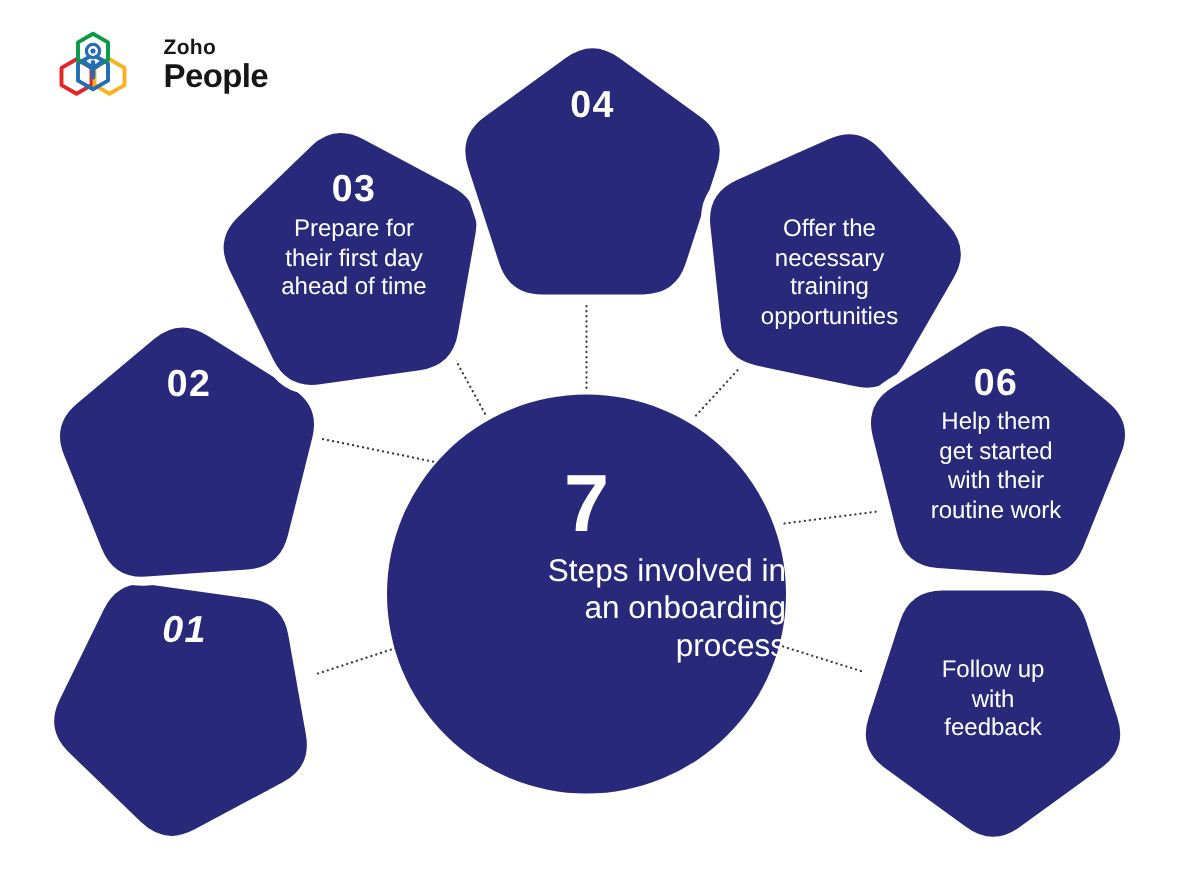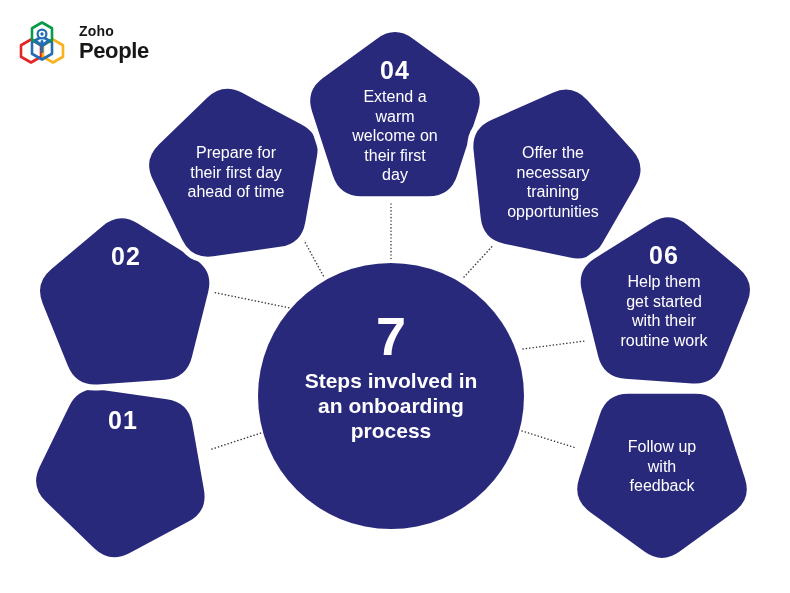--- a/index.html
+++ b/index.html
@@ -2,32 +2,32 @@
 <html><head>
 <meta charset="utf-8">
 <style>
   html,body{margin:0;padding:0;background:#ffffff;}
   .stage{
     position:relative;width:790px;height:593px;background:#ffffff;overflow:hidden;
     font-family:"Liberation Sans","DejaVu Sans",sans-serif;
   }
   .lines-layer{position:absolute;left:0;top:0;width:790px;height:593px;}
   
-  .logo{position:absolute;left:16px;top:16px;display:flex;align-items:flex-start;gap:11px;}
+  .logo{position:absolute;left:36px;top:16px;display:flex;align-items:flex-start;gap:21px;}
   .logo-icon{width:52px;height:50px;margin-top:4px;}
   .logo-text{display:flex;flex-direction:column;color:#161616;}
   .logo-zoho{font-size:14px;font-weight:bold;margin-top:7px;letter-spacing:.2px;}
   .logo-people{font-size:22px;font-weight:bold;line-height:1.05;letter-spacing:-.4px;}
   
   .circle{
     position:absolute;left:258px;top:263px;width:266px;height:266px;border-radius:50%;
     color:#ffffff;text-align:center;
   }
   .circle-number{margin-top:42px;font-size:54px;font-weight:bold;line-height:1.15;}
-  .circle-title{margin-top:1px;font-size:21px;font-weight:bold;line-height:1.2;white-space:pre-line;}
+  .circle-title{margin-top:1px;font-size:21px;font-weight:normal;line-height:1.2;white-space:pre-line;text-align:right;}
   
   .pent{position:absolute;width:220px;height:220px;}
   .pent svg{position:absolute;left:0;top:0;}
   .pent-num{
     position:absolute;top:46px;left:0;right:0;text-align:center;
     color:#fff;font-size:25px;font-weight:bold;letter-spacing:1px;
   }
   .pent-txt{
     position:absolute;top:77px;left:8px;right:8px;text-align:center;
     color:#fff;font-size:16px;line-height:1.22;white-space:pre-line;
@@ -65,50 +65,46 @@
   </div>
 
   <div class="circle" id="center-circle" style="background: rgb(41, 41, 123);">
     <div class="circle-number">7</div>
     <div class="circle-title">Steps involved in
 an onboarding
 process</div>
   </div>
 
   <div id="steps-root">
-      <div class="pent" style="left: 13px; top: 360px;">
+      <div class="pent" style="left: 13px; top: 360px; font-style: italic;">
         <svg width="220" height="220" viewBox="0 0 220 220">
           <path d="M117.6,195.8 Q96.4,207.0 79.1,190.4 L30.8,143.7 Q13.5,127.0 24.0,105.4 L53.5,45.0 Q64.0,23.5 87.8,26.8 L154.3,36.2 Q178.1,39.5 182.2,63.1 L193.9,129.3 Q198.1,153.0 176.9,164.2 Z" fill="#29297B" stroke="#ffffff" stroke-width="6" stroke-linejoin="round"></path>
         </svg>
         <div class="pent-num">01</div>
       </div>
       <div class="pent" style="left: 16px; top: 196px;">
         <svg width="220" height="220" viewBox="0 0 220 220">
           <path d="M84.8,27.7 Q103.2,12.2 123.5,25.0 L180.5,60.6 Q200.9,73.3 195.1,96.6 L178.8,161.8 Q173.0,185.1 149.1,186.7 L82.0,191.4 Q58.1,193.1 49.1,170.9 L23.9,108.5 Q14.9,86.3 33.3,70.9 Z" fill="#29297B" stroke="#ffffff" stroke-width="6" stroke-linejoin="round"></path>
         </svg>
         <div class="pent-num">02</div>
       </div>
       <div class="pent" style="left: 126px; top: 66px;">
         <svg width="220" height="220" viewBox="0 0 220 220">
           <path d="M79.1,29.6 Q96.4,13.0 117.6,24.2 L176.9,55.8 Q198.1,67.0 193.9,90.7 L182.2,156.9 Q178.1,180.5 154.3,183.8 L87.8,193.2 Q64.0,196.5 53.5,175.0 L24.0,114.6 Q13.5,93.0 30.8,76.3 Z" fill="#29297B" stroke="#ffffff" stroke-width="6" stroke-linejoin="round"></path>
         </svg>
+        <div class="pent-num">03</div>
         <div class="pent-txt">Prepare for
 their first day
 ahead of time</div>
       </div>
       <div class="pent" style="left: 285px; top: 10px;">
         <svg width="220" height="220" viewBox="0 0 220 220">
           <path d="M90.6,26.1 Q110.0,12.0 129.4,26.1 L183.8,65.6 Q203.2,79.7 195.8,102.5 L175.0,166.5 Q167.6,189.3 143.6,189.3 L76.4,189.3 Q52.4,189.3 45.0,166.5 L24.2,102.5 Q16.8,79.7 36.2,65.6 Z" fill="#29297B" stroke="#ffffff" stroke-width="6" stroke-linejoin="round"></path>
         </svg>
         <div class="pent-num">04</div>
-        <div class="pent-txt">Extend a
-warm
-welcome on
-their first
-day</div>
       </div>
       <div class="pent" style="left: 443px; top: 66px;">
         <svg width="220" height="220" viewBox="0 0 220 220">
           <path d="M108.5,23.9 Q130.4,14.1 146.4,32.0 L191.4,81.9 Q207.5,99.8 195.5,120.5 L161.9,178.7 Q149.9,199.5 126.4,194.5 L60.6,180.6 Q37.2,175.6 34.7,151.7 L27.6,84.9 Q25.1,61.0 47.1,51.2 Z" fill="#29297B" stroke="#ffffff" stroke-width="6" stroke-linejoin="round"></path>
         </svg>
         <div class="pent-txt">Offer the
 necessary
 training
 opportunities</div>
       </div>

